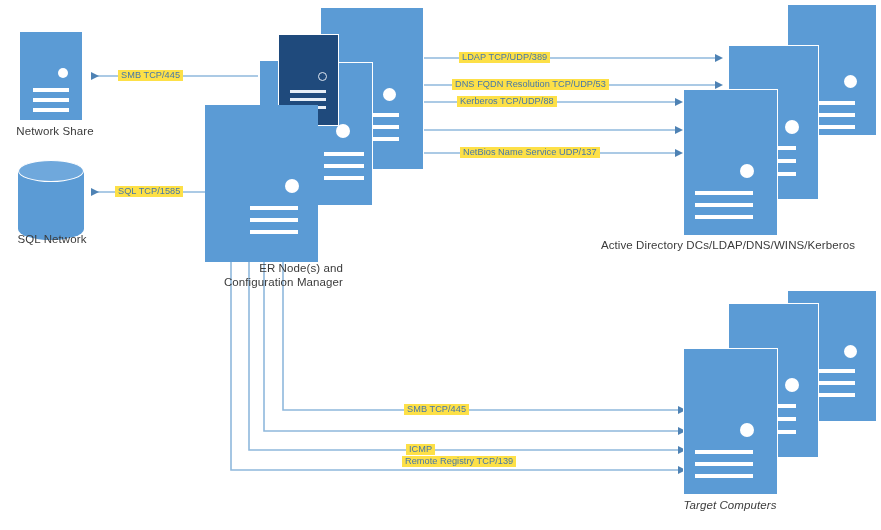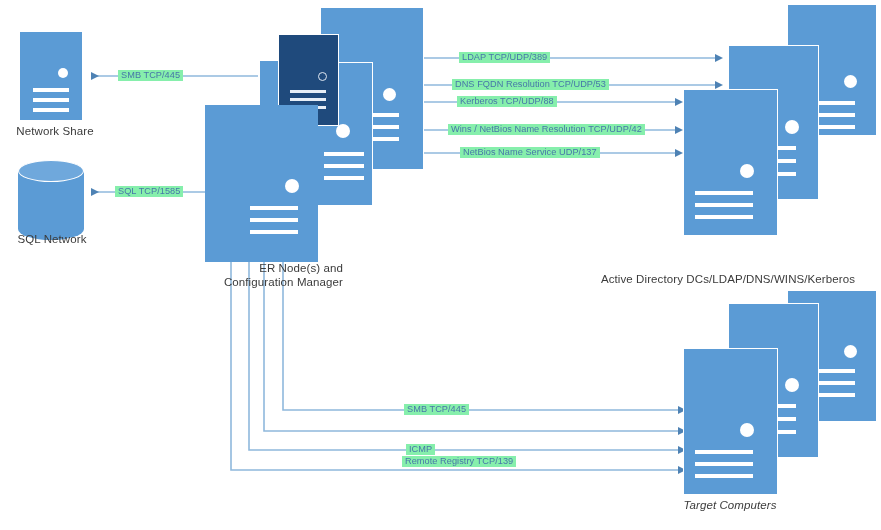--- a/index.html
+++ b/index.html
@@ -81,21 +81,21 @@
     line-height:14px;
     text-align:center;
     white-space:pre;
     letter-spacing:.1px;
   }
   .wire-label{
     position:absolute;
     color:#4777A8;
     font-size:9.2px;
     line-height:11px;
-    background:#86efac;
+    background:#fde047;
     padding:0 3px;
     white-space:nowrap;
     letter-spacing:.05px;
   }
 </style>
 </head>
 <body>
 
 <div id="canvas">
 
@@ -185,21 +185,21 @@
     <div class="bar" style="left:9px;top:100px;width:58px;"></div>
     <div class="bar" style="left:9px;top:113px;width:58px;"></div>
     <div class="bar" style="left:9px;top:126px;width:58px;"></div>
   </div>
   <div class="server outlined" style="left:683px;top:89px;width:93px;height:145px;">
     <div class="dot" style="left:56px;top:74px;width:14px;height:14px;"></div>
     <div class="bar" style="left:11px;top:101px;width:58px;"></div>
     <div class="bar" style="left:11px;top:113px;width:58px;"></div>
     <div class="bar" style="left:11px;top:125px;width:58px;"></div>
   </div>
-  <div class="node-label" style="left:578px;top:238px;width:300px;margin-top:34px;">Active Directory DCs/LDAP/DNS/WINS/Kerberos</div>
+  <div class="node-label" style="left:578px;top:238px;width:300px;">Active Directory DCs/LDAP/DNS/WINS/Kerberos</div>
 
   <div class="server" style="left:788px;top:291px;width:88px;height:130px;">
     <div class="dot" style="left:56px;top:54px;width:13px;height:13px;"></div>
     <div class="bar" style="left:9px;top:78px;width:58px;"></div>
     <div class="bar" style="left:9px;top:90px;width:58px;"></div>
     <div class="bar" style="left:9px;top:102px;width:58px;"></div>
   </div>
   <div class="server outlined" style="left:728px;top:303px;width:89px;height:153px;">
     <div class="dot" style="left:56px;top:74px;width:14px;height:14px;"></div>
     <div class="bar" style="left:9px;top:100px;width:58px;"></div>
@@ -214,20 +214,19 @@
   </div>
   <div class="node-label" style="left:630px;top:498px;width:200px;font-style:italic;">Target Computers</div>
 
   <div class="wire-label" style="left:118px;top:70px;">SMB TCP/445</div>
 
   <div class="wire-label" style="left:115px;top:186px;">SQL TCP/1585</div>
 
   <div class="wire-label" style="left:459px;top:52px;">LDAP TCP/UDP/389</div>
   <div class="wire-label" style="left:452px;top:79px;">DNS FQDN Resolution TCP/UDP/53</div>
   <div class="wire-label" style="left:457px;top:96px;">Kerberos  TCP/UDP/88</div>
-  <div class="wire-label" style="left:448px;top:124px;">Wins / NetBios Name Resolution  TCP/UDP/42</div>
   <div class="wire-label" style="left:460px;top:147px;">NetBios Name Service  UDP/137</div>
 
   <div class="wire-label" style="left:404px;top:404px;">SMB TCP/445</div>
   <div class="wire-label" style="left:406px;top:444px;">ICMP</div>
   <div class="wire-label" style="left:402px;top:456px;">Remote Registry TCP/139</div>
 
 </div>
 
 </body></html>

